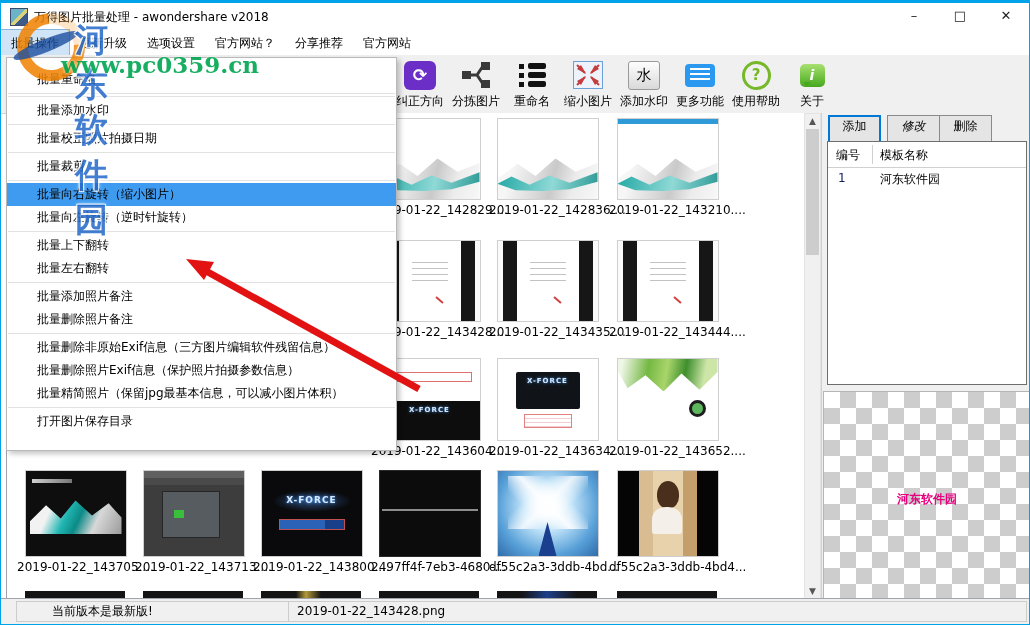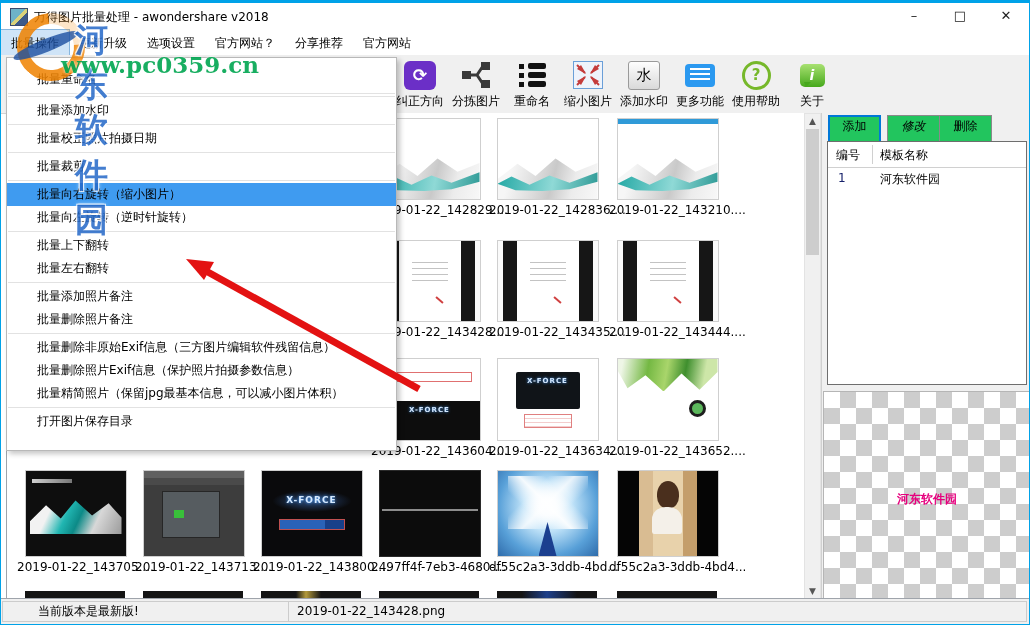--- a/index.html
+++ b/index.html
@@ -102,21 +102,21 @@
   .k-photo::after{content:"";position:absolute;left:34%;top:42%;width:30%;height:32%;background:#f4f0e9;border-radius:45% 45% 8% 8%;}
   .sliver{position:absolute;top:478px;width:100px;height:9px;background:#141414;}
 
   
   .vscroll{position:absolute;left:803px;top:110px;width:17px;height:488px;background:#f0f0f0;border:1px solid #e3e3e3;box-sizing:border-box;}
   .sb-btn{position:absolute;left:0;width:15px;height:16px;text-align:center;font-size:9px;color:#565656;line-height:15px;}
   .sb-thumb{position:absolute;left:1px;top:15px;width:13px;height:126px;background:#cdcdcd;}
 
   
   .rpanel-bg{position:absolute;left:820px;top:110px;width:209px;height:489px;background:#f0f0f0;border-left:1px solid #d0d0d0;}
-  .sm-btn{position:absolute;top:112px;width:53px;height:38px;background:#22c55e;border:1px solid #8a8a8a;
+  .sm-btn{position:absolute;top:112px;width:53px;height:38px;background:#e5e5e5;border:1px solid #8a8a8a;
           font-size:12px;text-align:center;line-height:21px;box-sizing:border-box;}
   .sm-btn.focus{border:2px solid #0078d7;line-height:19px;}
   .tpl-table{position:absolute;left:826px;top:138px;width:198px;height:242px;background:#fff;border:1px solid #6e6e6e;font-size:12px;}
   .tpl-head{position:absolute;left:0;right:0;top:0;height:25px;border-bottom:1px solid #d0d0d0;}
   .tpl-h1{position:absolute;left:8px;top:5px;} .tpl-h2{position:absolute;left:52px;top:5px;}
   .tpl-vline{position:absolute;left:44px;top:3px;bottom:3px;width:1px;background:#d0d0d0;height:19px;}
   .tpl-row{position:absolute;left:0;right:0;top:25px;height:22px;}
   .tpl-c1{position:absolute;left:10px;top:4px;color:#16216a;} .tpl-c2{position:absolute;left:52px;top:4px;}
   .checker{position:absolute;left:822px;top:388px;width:206px;height:210px;border:1px solid #b5b5b5;background-color:#fff;
      background-image:linear-gradient(45deg,#cdcdcd 25%,transparent 25%,transparent 75%,#cdcdcd 75%),
@@ -378,17 +378,17 @@
   </svg>
 
   <div class="sitewm">
     <div class="wm-logo"></div>
     <div class="wm-swoosh"></div>
     <div class="wm-name">河东软件园</div>
     <div class="wm-url">www.pc0359.cn</div>
   </div>
 
   <div class="statusbar">
-    <div class="sb-sec" style="left:1px;width:281px;padding-left:35px;">当前版本是最新版!</div>
+    <div class="sb-sec" style="left:15px;width:281px;padding-left:35px;">当前版本是最新版!</div>
     <div class="sb-sec" style="left:287px;right:2px;">2019-01-22_143428.png</div>
   </div>
 
 </div>
 
 </body></html>

